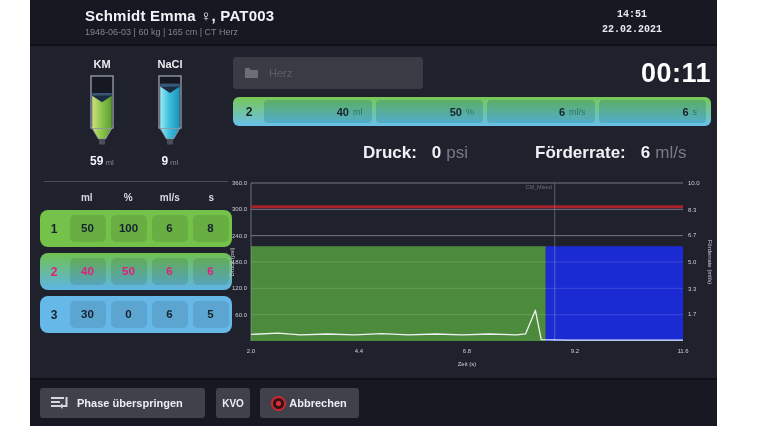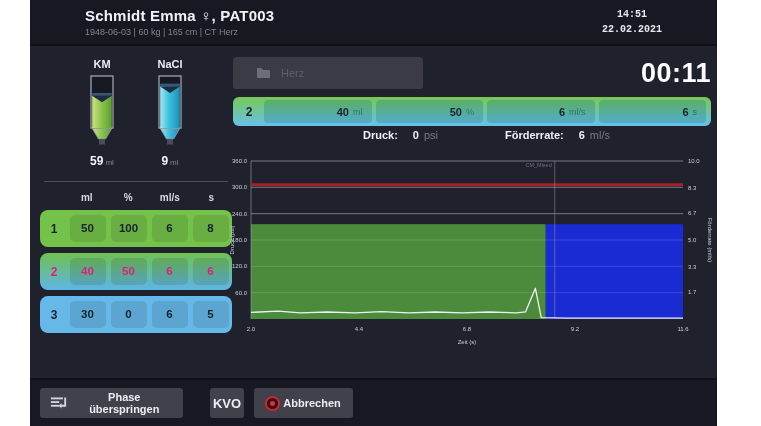--- a/index.html
+++ b/index.html
@@ -41,55 +41,55 @@
                  line-height:27px; text-align:center; font-size:11.5px; font-weight:bold;
                  margin:0 2.5px; }
   .prow-green { background:#74c24a; color:#16222e; }
   .prow-active { background:linear-gradient(180deg,#6fc14f 0%,#5fb5e6 100%); color:#e01f7d; }
   .prow-blue { background:#66b8e8; color:#16222e; }
 
   
   #right-panel { position:absolute; left:203px; top:10px; width:478px; }
   .top-row { display:flex; align-items:center; height:34px; }
   .protocol-btn { width:190px; height:32px; background:#3a3b44; border-radius:3px;
-                  display:flex; align-items:center; padding:0 23px; }
+                  display:flex; align-items:center; padding:0 11px; }
   .protocol-btn span { font-size:11px; color:#5e5f6a; margin-left:10px; }
   .timer { margin-left:auto; font-size:27px; font-weight:bold; color:#ffffff;
            letter-spacing:.5px; }
 
   .phase-bar { margin-top:7px; height:29px; border-radius:6px;
                background:linear-gradient(180deg,#79c854 0%,#68c0ea 100%);
                display:flex; align-items:center; padding:0 3px; }
   .phase-bar .pb-num { width:26px; text-align:center; font-size:12px; font-weight:bold;
                        color:#16222e; }
   .pb-seg { flex:1; height:23px; margin:0 2px; border-radius:4px;
             background:linear-gradient(180deg,rgba(28,118,104,.30),rgba(34,128,168,.32));
             display:flex; align-items:center; justify-content:flex-end; padding-right:9px; }
   .pb-seg .val { font-size:11px; font-weight:bold; color:#16222e; }
   .pb-seg .unit { font-size:9px; color:rgba(22,60,52,.55); margin-left:4px; }
 
-  .readouts { margin-top:3px; display:flex; align-items:center; font-size:11px;
+  .readouts { margin-top:17px; display:flex; align-items:center; font-size:17px;
               padding-left:130px; }
   .readouts .lbl { font-weight:bold; color:#f0f1f5; }
   .readouts .val { font-weight:bold; color:#f0f1f5; margin-left:15px; }
   .readouts .unit { color:#787b87; margin-left:5px; }
   .ro-flow { margin-left:55px; display:flex; align-items:center;padding-left:12px; }
 
   .chart-wrap { margin-top:11px; margin-left:-6px; }
 
   
   #footer { position:absolute; bottom:0; left:0; width:100%; height:48px;
             background:#171821; border-top:2px solid #0f1016;
             display:flex; align-items:center; padding:0 17px 0 10px; }
   .f-btn { height:30px; background:#40414b; border-radius:3px; border:none;
            display:flex; align-items:center; color:#eceef2; font-size:11px;
            font-weight:bold; font-family:"Liberation Sans",sans-serif; cursor:pointer; }
-  .skip-btn { width:143px; padding:0 10px; }
+  .skip-btn { width:165px; padding:0 10px; }
   .skip-btn span { margin-left:9px; }
-  .kvo-btn { width:34px; margin-left:27px; justify-content:center; font-size:13px; }
+  .kvo-btn { width:34px; margin-left:11px; justify-content:center; font-size:10px; }
   .hold-btn { width:94px; margin-left:auto; padding:0 10px; }
   .hold-btn span { flex:1; text-align:center; }
   .cancel-btn { width:99px; margin-left:10px; padding:0 10px;justify-content:space-between; }
   .cancel-btn span { flex:1; text-align:center; }
 </style>
 </head>
 <body>
 
 <div id="app">
 

